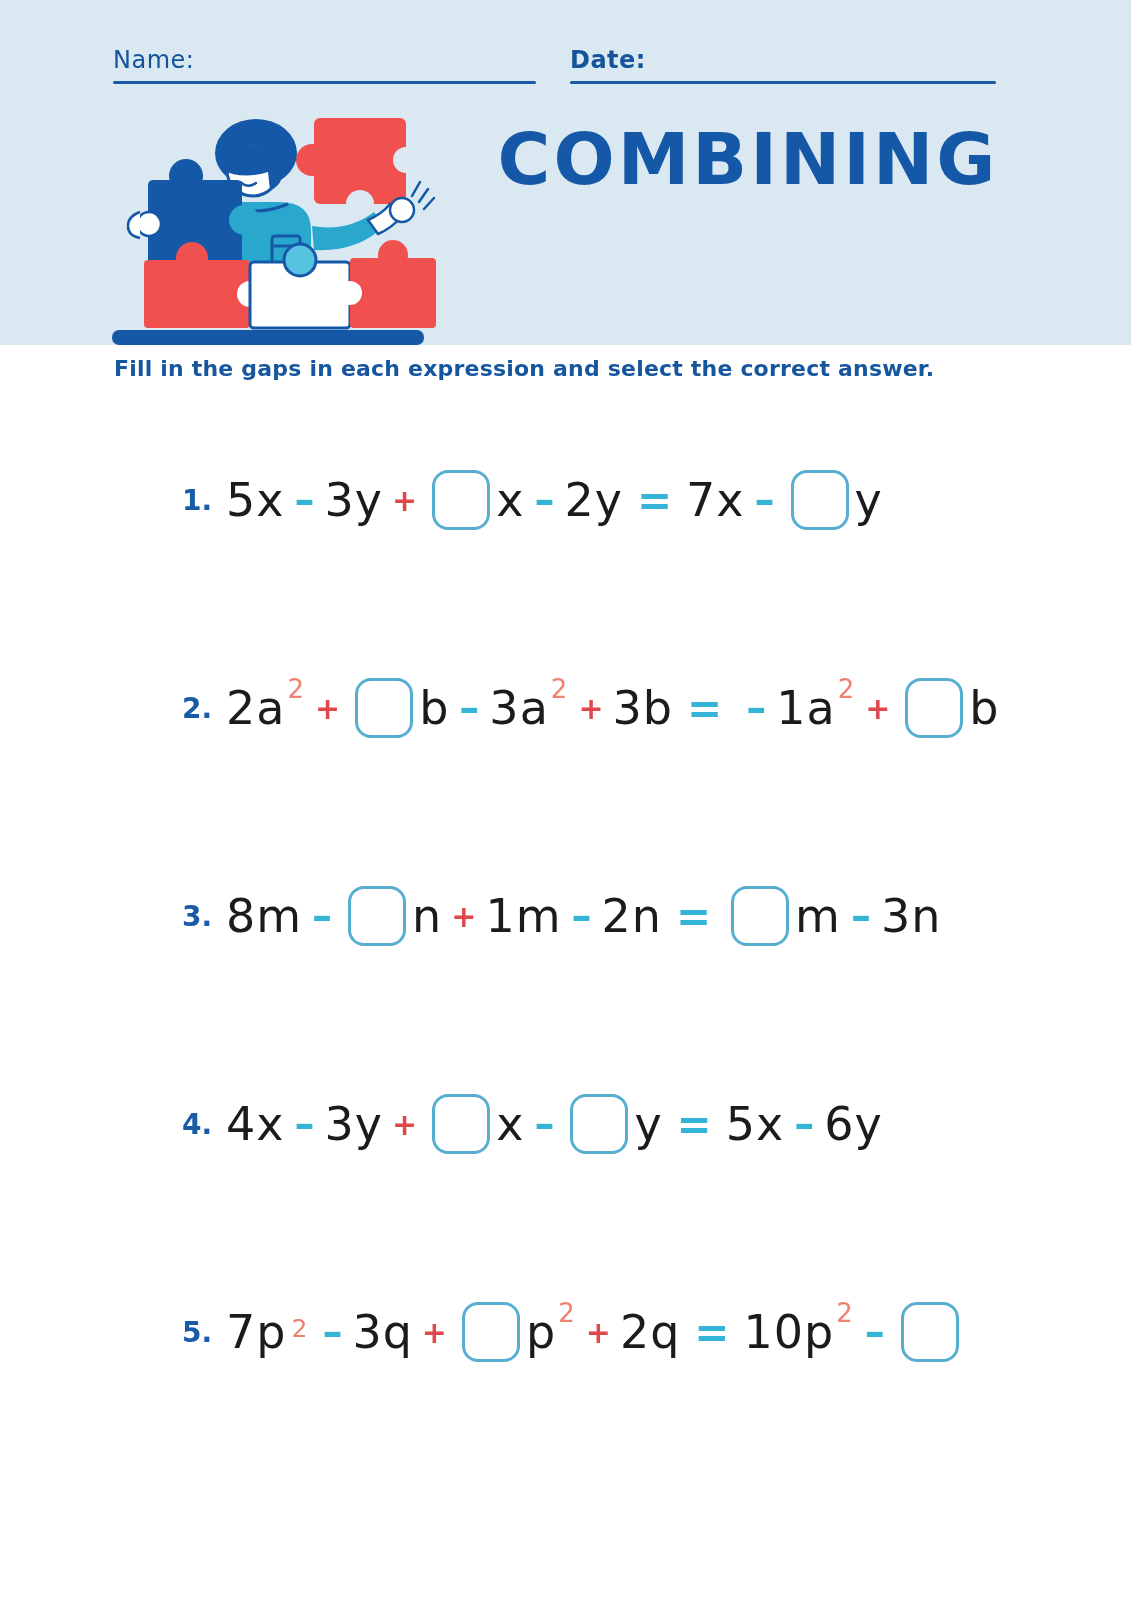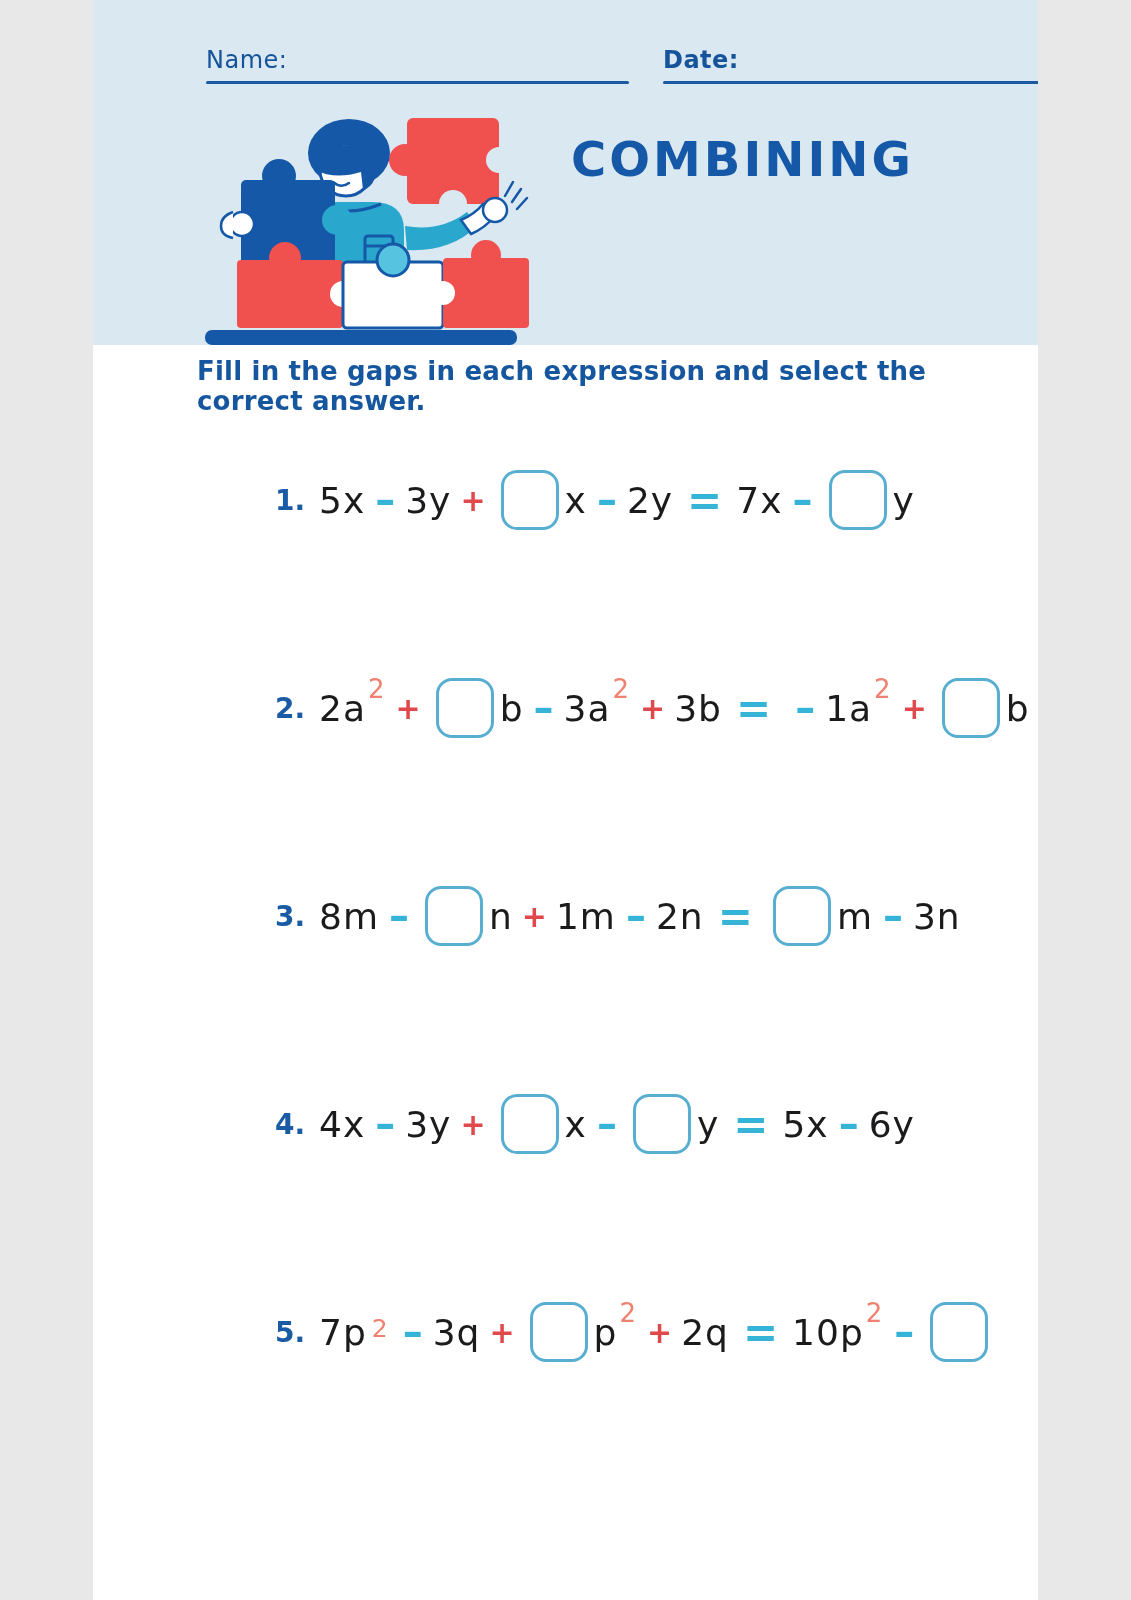--- a/index.html
+++ b/index.html
@@ -7,46 +7,46 @@
     --label-blue:#15539b;
     --cyan:#35b4d8;
     --red:#e0484c;
     --salmon:#ef8170;
     --box-border:#58aed1;
     --header-bg:#d9e8f1;
     --ink:#1b1b1d;
   }
   html,body{margin:0;padding:0;background:#e8e8e8;}
   .page{
-    width:945px;height:1600px;position:relative;background:#ffffff;
+    width:1131px;height:1600px;position:relative;background:#ffffff;
     font-family:"DejaVu Sans", sans-serif;overflow:hidden;margin:0 auto;
   }
   .header{position:absolute;left:0;top:0;width:1131px;height:345px;background:var(--header-bg);}
   .field{position:absolute;}
   .field .label{font-size:24px;color:var(--label-blue);letter-spacing:0.5px;}
   .field .line{margin-top:7px;height:3px;background:#1a5aa0;border-radius:2px;}
   .name-field{left:113px;top:46px;width:423px;}
   .date-field{left:570px;top:46px;width:426px;}
   .date-field .label{font-weight:bold;text-align:center;}
   .illustration{position:absolute;left:106px;top:108px;width:338px;height:238px;}
   .title{
-    position:absolute;left:478px;top:108px;width:540px;
-    color:var(--dark-blue);font-weight:bold;font-size:48px;line-height:103px;
+    position:absolute;left:478px;top:108px;width:540px;text-align:center;
+    color:var(--dark-blue);font-weight:bold;font-size:72px;line-height:103px;
     letter-spacing:3px;
   }
   .instruction{
-    position:absolute;left:104px;top:356px;font-size:26px;font-weight:bold;
+    position:absolute;left:114px;top:356px;font-size:22px;font-weight:bold;
     color:#15569e;letter-spacing:0.2px;
   }
   .problems{position:absolute;left:0;top:396px;width:1131px;}
   .problem-row{height:208px;display:flex;align-items:center;padding-left:182px;}
   .pnum{font-size:28px;font-weight:bold;color:#1a5ba6;width:44px;flex:none;}
   .expr{display:flex;align-items:center;}
   .tok{white-space:nowrap;}
-  .tok-term{font-size:36px;color:var(--ink);letter-spacing:1px;}
+  .tok-term{font-size:46px;color:var(--ink);letter-spacing:1px;}
   .tok-sup{font-size:26px;color:var(--salmon);transform:translateY(-19px);margin:0 2px;}
   .tok-supmid{font-size:25px;color:var(--salmon);transform:translateY(-4px);margin:0 5px;}
   .tok-minus{font-size:40px;color:var(--cyan);margin:0 10px;font-weight:bold;}
   .tok-plus{font-size:30px;color:var(--red);margin:0 9px;font-weight:bold;}
   .tok-eq{font-size:42px;color:var(--cyan);margin:0 14px;font-weight:bold;}
   .tok-box{
     width:58px;height:60px;border:3px solid var(--box-border);
     border-radius:16px;background:#ffffff;margin:0 6px;flex:none;box-sizing:border-box;
   }
 </style>

